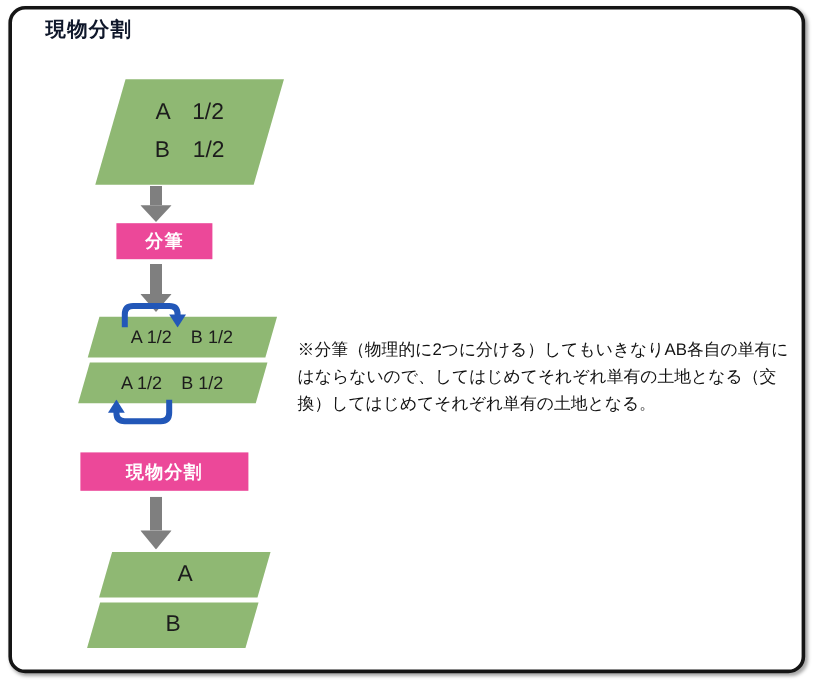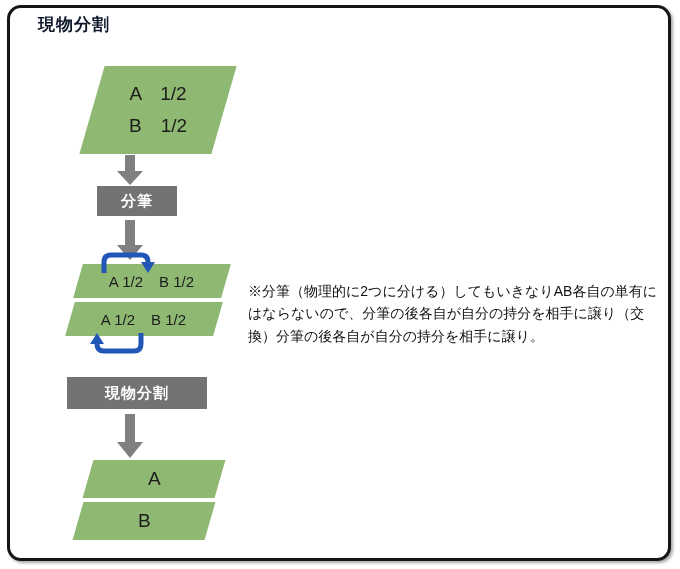--- a/index.html
+++ b/index.html
@@ -26,21 +26,21 @@
   .parcel-top .inner { font-size:19px; line-height:32px; }
   .parcel-mid1 { left:78px; top:264px; width:148px; height:34px; }
   .parcel-mid2 { left:70px; top:302px; width:148px; height:34px; }
   .parcel-mid1 .inner, .parcel-mid2 .inner {
     display:flex; gap:16px; font-size:15px;
   }
   .parcel-a { left:88px; top:460px; width:132px; height:38px; }
   .parcel-b { left:78px; top:502px; width:132px; height:38px; }
   .parcel-a .inner, .parcel-b .inner { font-size:19px; }
   .step-btn {
-    position:absolute; background:#737373; border-radius:0;
+    position:absolute; background:#ec4899; border-radius:0;
     color:#fff; font-weight:bold; font-size:15px;
     display:flex; align-items:center; justify-content:center;
     letter-spacing:1px;
   }
   .step-btn-1 { left:97px; top:186px; width:80px; height:30px; }
   .step-btn-2 { left:67px; top:377px; width:140px; height:32px; }
   .arrow-icon { position:absolute; }
   .swap-icon { position:absolute; z-index:3; }
   .note {
     position:absolute; left:248px; top:280px; width:414px;
@@ -111,15 +111,15 @@
   </svg>
 
   <div class="parcel parcel-a">
     <div class="inner">A</div>
   </div>
 
   <div class="parcel parcel-b">
     <div class="inner">B</div>
   </div>
 
-  <div class="note">※分筆（物理的に2つに分ける）してもいきなりAB各自の単有にはならないので、分筆の後各自が自分の持分を相手に譲り（交換）分筆の後各自が自分の持分を相手に譲り。</div>
+  <div class="note">※分筆（物理的に2つに分ける）してもいきなりAB各自の単有にはならないので、してはじめてそれぞれ単有の土地となる（交換）してはじめてそれぞれ単有の土地となる。</div>
 
 </div>
 
 </body></html>

